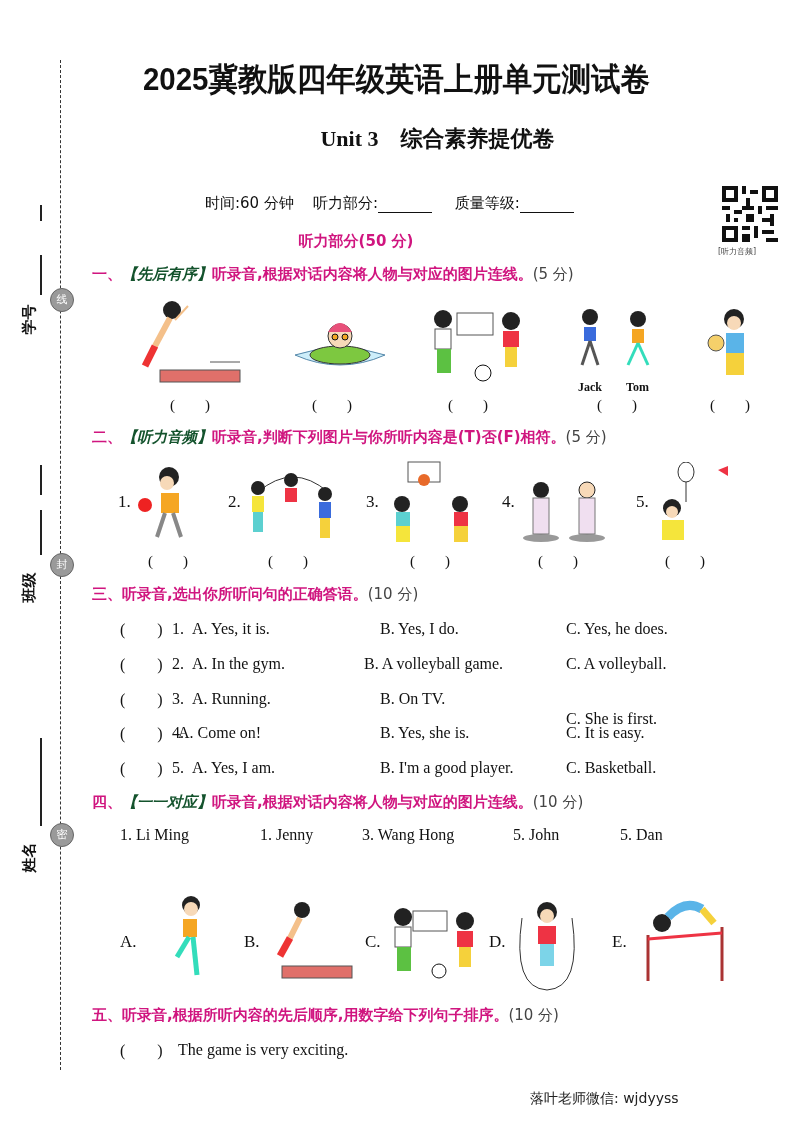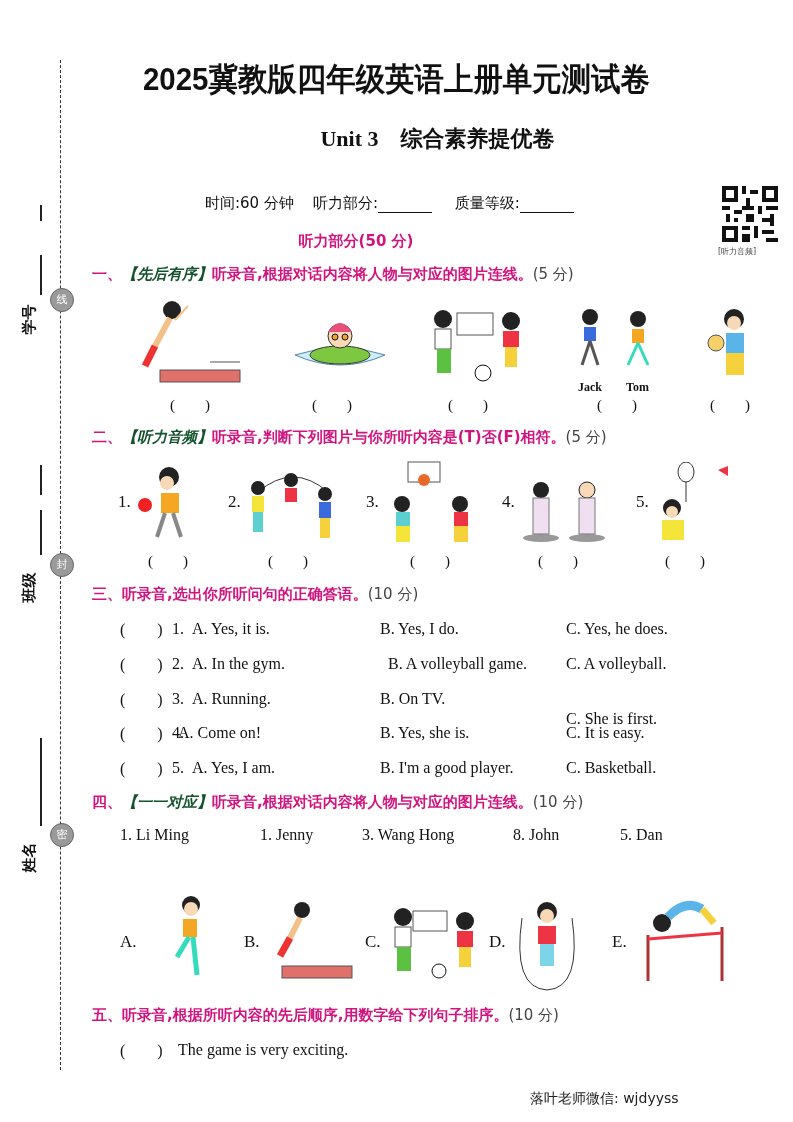--- a/index.html
+++ b/index.html
@@ -213,21 +213,21 @@
   <span style="left:0;">(　　)</span>
   <span style="left:52px;">1.</span>
   <span style="left:72px;">A. Yes, it is.</span>
   <span style="left:260px;">B. Yes, I do.</span>
   <span style="left:446px;">C. Yes, he does.</span>
 </div>
 <div class="row" style="top:655px;">
   <span style="left:0;">(　　)</span>
   <span style="left:52px;">2.</span>
   <span style="left:72px;">A. In the gym.</span>
-  <span style="left:268px;">B. A volleyball game.</span>
+  <span style="left:244px;">B. A volleyball game.</span>
   <span style="left:446px;">C. A volleyball.</span>
 </div>
 <div class="row" style="top:690px;">
   <span style="left:0;">(　　)</span>
   <span style="left:52px;">3.</span>
   <span style="left:72px;">A. Running.</span>
   <span style="left:260px;">B. On TV.</span>
   <span style="left:446px;margin-top:20px;">C. She is first.</span>
 </div>
 <div class="row" style="top:724px;">
@@ -245,21 +245,21 @@
   <span style="left:446px;">C. Basketball.</span>
 </div>
 
 <div class="sec" style="top:793px;">
   <span>四、</span><span class="tag">【一一对应】</span><span>听录音,根据对话内容将人物与对应的图片连线。</span><span class="pts">(10 分)</span>
 </div>
 
 <div class="names" style="left:120px;">1. Li Ming</div>
 <div class="names" style="left:260px;">1. Jenny</div>
 <div class="names" style="left:362px;">3. Wang Hong</div>
-<div class="names" style="left:513px;">8. John</div>
+<div class="names" style="left:513px;">5. John</div>
 <div class="names" style="left:620px;">5. Dan</div>
 
 <div class="num" style="left:120px;top:932px;">A.</div>
 <svg class="pic" style="left:165px;top:895px;" width="50" height="90">
   <circle cx="26" cy="10" r="9" fill="#222"></circle>
     <circle cx="26" cy="14" r="7" fill="#f7d9b8"></circle>
   <rect x="18" y="24" width="14" height="18" fill="#f5a623"></rect>
   <line x1="24" y1="42" x2="12" y2="62" stroke="#3db" stroke-width="5"></line>
     <line x1="28" y1="42" x2="32" y2="80" stroke="#3db" stroke-width="5"></line>
 </svg>

